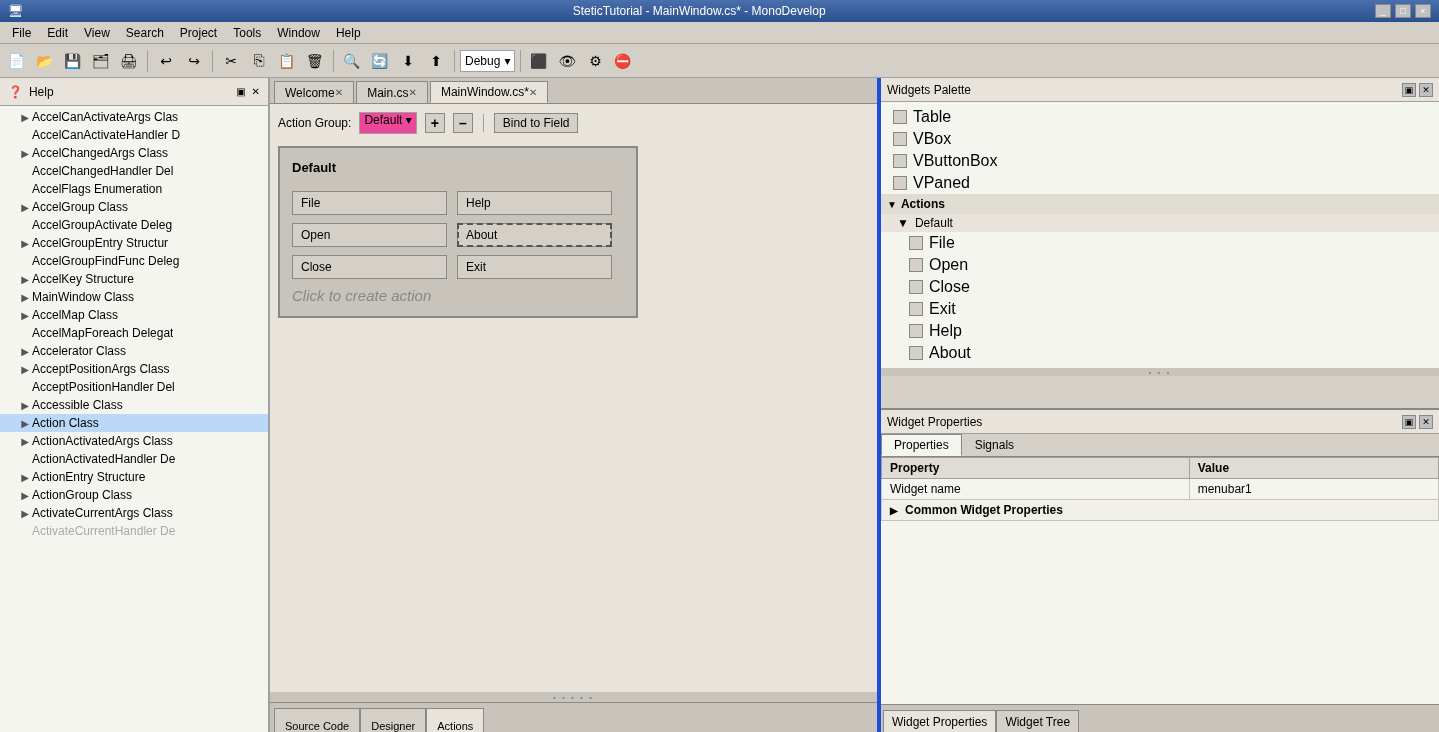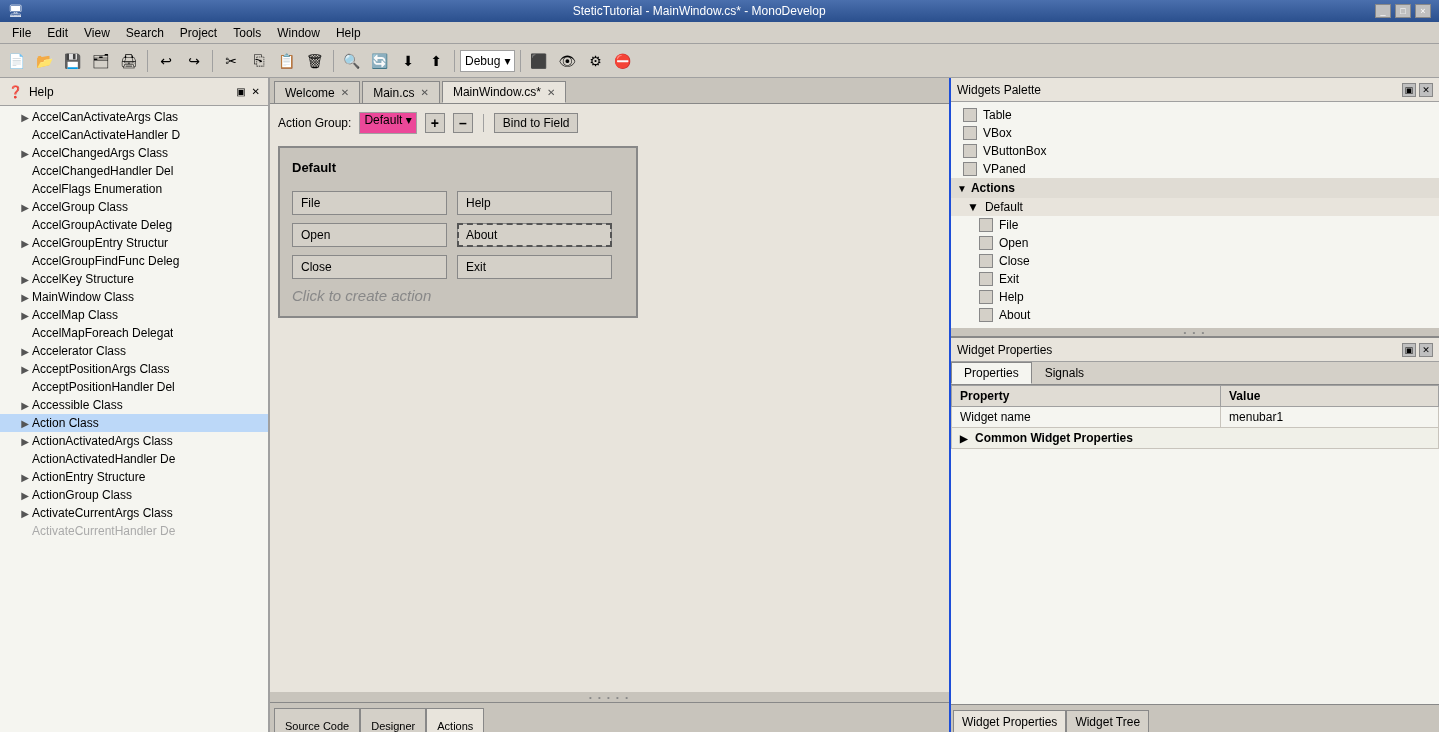--- a/index.html
+++ b/index.html
@@ -28,21 +28,21 @@
     #left-panel-header { background: #e8e4dc; height: 28px; display: flex; align-items: center; padding: 0 8px; border-bottom: 1px solid #a0a0a0; gap: 6px; }
     #left-panel-list { flex: 1; overflow-y: auto; padding: 2px 0; }
     .tree-item { display: flex; align-items: center; padding: 2px 4px; cursor: pointer; white-space: nowrap; overflow: hidden; }
     .tree-arrow { width: 14px; height: 14px; display: inline-flex; align-items: center; justify-content: center; font-size: 10px; color: #555; flex-shrink: 0; }
     .tree-label { font-size: 12px; overflow: hidden; text-overflow: ellipsis; }
     .tree-indent { width: 14px; flex-shrink: 0; }
 
     
     #center-panel { flex: 1; display: flex; flex-direction: column; background: #e8e4dc; }
     #tabs-bar { display: flex; align-items: flex-end; background: #c8c4bc; height: 26px; padding-left: 4px; border-bottom: 1px solid #888; }
-    .tab { height: 22px; padding: 0 10px; display: flex; align-items: center; background: #d4d0c8; border: 1px solid #888; border-bottom: none; cursor: pointer; font-size: 12px; gap: 6px; margin-right: 2px; }
+    .tab { height: 22px; padding: 0 10px; display: flex; align-items: center; background: #d4d0c8; border: 1px solid #888; border-bottom: none; cursor: pointer; font-size: 12px; margin-right: 2px; }
     .tab.active { background: #e8e4dc; border-bottom: 1px solid #e8e4dc; z-index: 1; }
     .tab-close { font-size: 10px; cursor: pointer; color: #555; }
 
     
     #actions-panel { flex: 1; background: #e8e4dc; padding: 8px; display: flex; flex-direction: column; }
     #action-group-bar { display: flex; align-items: center; gap: 8px; margin-bottom: 12px; }
     #action-group-bar label { font-size: 12px; }
     .ag-dropdown { height: 22px; padding: 0 4px; background: #ec4899; border: 1px solid #a0a0a0; font-size: 12px; cursor: pointer; }
     .ag-btn { width: 20px; height: 20px; background: #d4d0c8; border: 1px solid #888; display: flex; align-items: center; justify-content: center; cursor: pointer; font-size: 14px; font-weight: bold; }
     .ag-sep { width: 1px; height: 18px; background: #a0a0a0; margin: 0 2px; }
@@ -55,28 +55,28 @@
     .action-row { display: flex; gap: 10px; margin-bottom: 8px; }
     .action-button.selected { outline: 2px dashed #555; outline-offset: -2px; }
     #click-to-create { color: #888; font-style: italic; font-size: 15px; margin-top: 8px; }
 
     
     #bottom-tabs { height: 30px; display: flex; align-items: flex-end; background: #c8c4bc; border-top: 1px solid #888; padding-left: 4px; }
     .btm-tab { height: 24px; padding: 0 10px; display: flex; align-items: flex-end; background: #d4d0c8; border: 1px solid #888; border-bottom: none; cursor: pointer; font-size: 11px; }
     .btm-tab.active { background: #e8e4dc; }
 
     
-    #right-panel { width: 490px; display: flex; flex-direction: column; background: #d4d0c8; border-left: 2px solid #1d4ed8; }
+    #right-panel { width: 562px; display: flex; flex-direction: column; background: #d4d0c8; border-left: 4px solid #1d4ed8; gap: 32px; }
     #widgets-palette { flex: 0 0 auto; display: flex; flex-direction: column; }
     #wp-header { background: #e8e4dc; height: 24px; display: flex; align-items: center; padding: 0 6px; border-bottom: 1px solid #a0a0a0; justify-content: space-between; }
     #wp-controls { display: flex; gap: 3px; }
     #wp-controls span { width: 14px; height: 14px; background: #c0c0c0; border: 1px solid #888; display: flex; align-items: center; justify-content: center; font-size: 9px; cursor: pointer; }
     #widgets-list { padding: 4px 0; background: #f5f5f0; }
     .widget-item { display: flex; align-items: center; padding: 2px 12px; cursor: pointer; gap: 6px; }
-    .widget-label { font-size: 12px; }
+    .widget-label { font-size: 16px; }
     .section-header { display: flex; align-items: center; padding: 3px 6px; background: #e0dcd4; cursor: pointer; gap: 4px; font-weight: bold; font-size: 12px; }
     .section-header .arr { font-size: 10px; }
     .sub-item { padding-left: 24px; }
     .sub-sub-item { padding-left: 36px; }
     .icon-box { width: 14px; height: 14px; border: 1px solid #888; background: #d4d0c8; display: inline-block; flex-shrink: 0; }
 
     
     #widget-props { flex: 1; display: flex; flex-direction: column; border-top: 2px solid #888; }
     #wpr-header { background: #e8e4dc; height: 24px; display: flex; align-items: center; padding: 0 6px; border-bottom: 1px solid #a0a0a0; justify-content: space-between; }
     #wpr-tabs { display: flex; border-bottom: 1px solid #888; background: #d4d0c8; }

